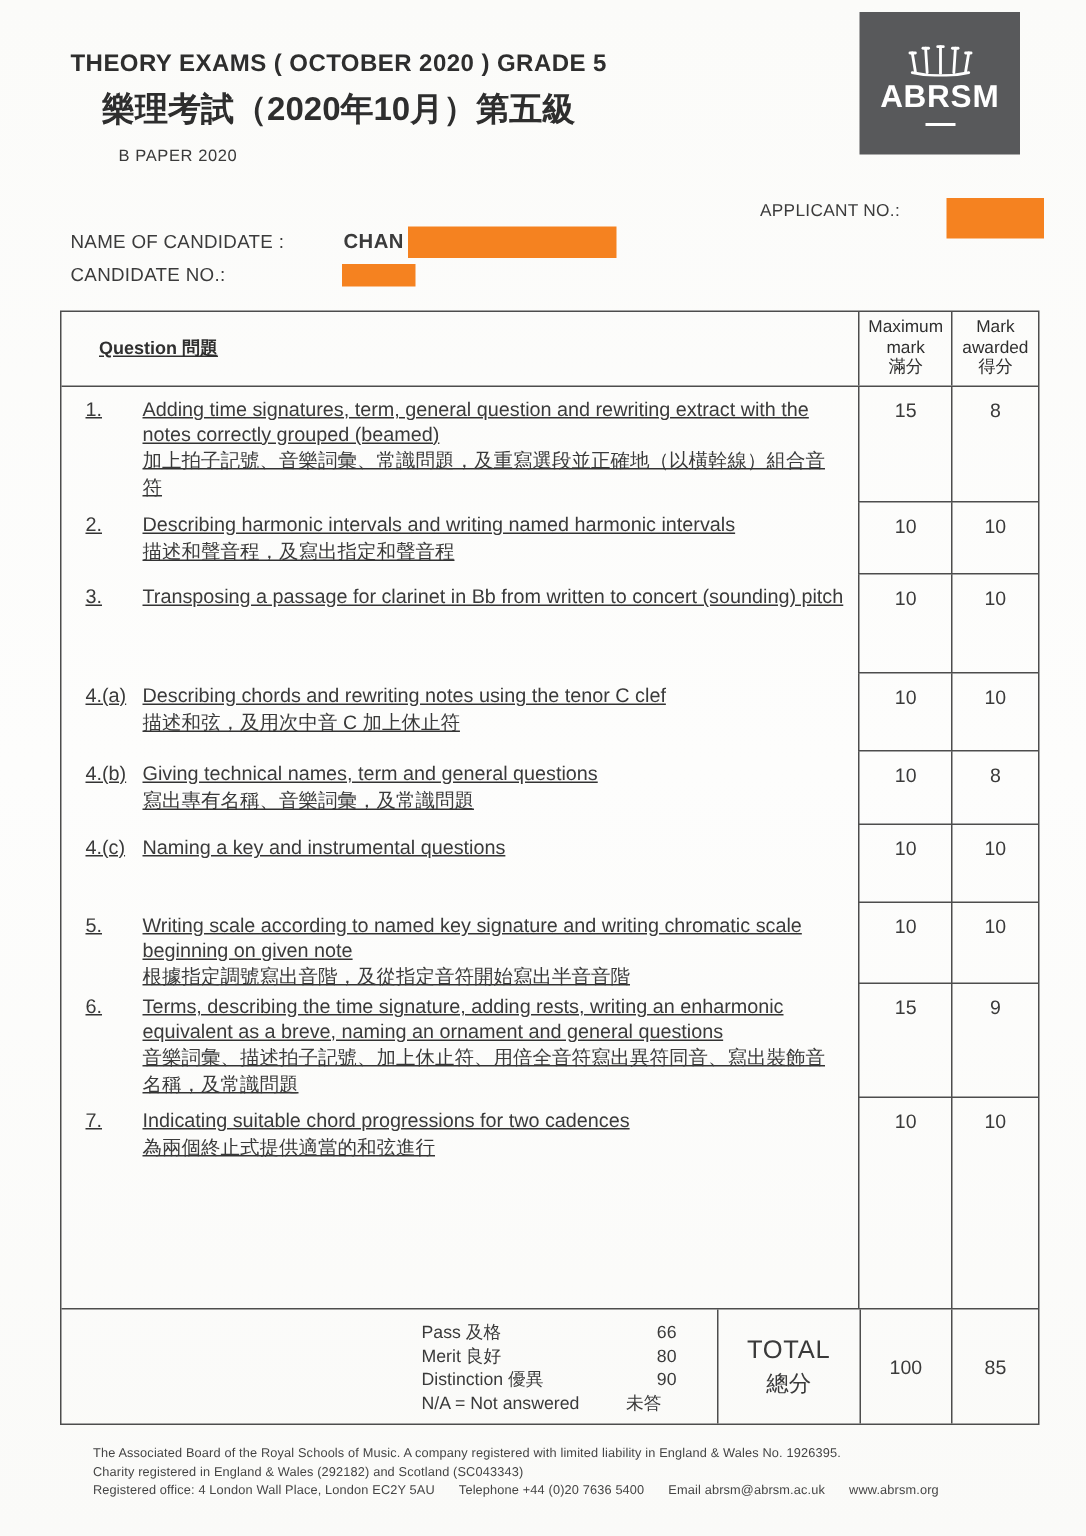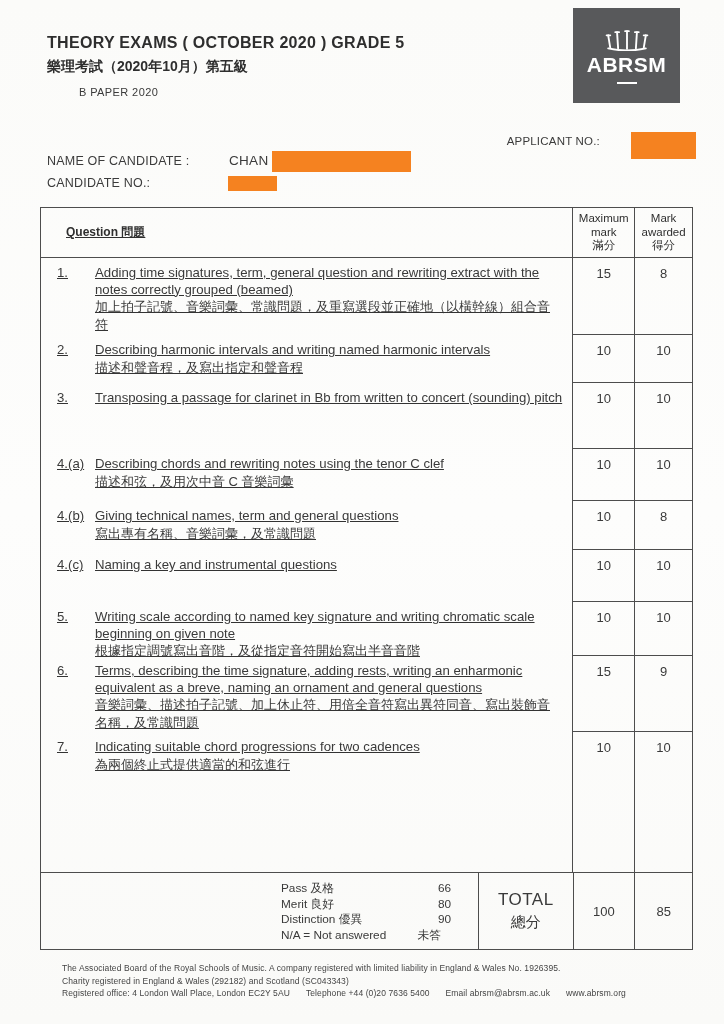--- a/index.html
+++ b/index.html
@@ -6,34 +6,34 @@
   html,body { background:#e9e9e7; }
   .page {
     position:relative; width:724px; height:1024px;
     background:linear-gradient(180deg,#fbfbf9 0%, #fdfdfc 50%, #fafaf8 100%);
     font-family:"Liberation Sans","DejaVu Sans",sans-serif;
     color:#333; overflow:hidden;
   }
   
   .title-block { position:absolute; left:47px; top:34px; }
   .title-en { font-size:16px; font-weight:bold; letter-spacing:.3px; color:#2e2e2e; }
-  .title-zh { font-size:14px; font-weight:600; margin-top:6px; color:#2e2e2e; }
+  .title-zh { font-size:22px; font-weight:600; margin-top:6px; color:#2e2e2e;text-align:center; }
   .paper-label { font-size:11px; letter-spacing:.4px; margin-top:10px; color:#3a3a3a;padding-left:32px; }
   .logo {
     position:absolute; left:573px; top:8px; width:107px; height:95px;
     display:flex; flex-direction:column; align-items:center; justify-content:center;
   }
   .logo svg { width:46px; height:23px; display:block; }
   .logo-text { color:#fff; font-size:21px; font-weight:bold; letter-spacing:.5px; margin-top:2px; }
   .logo-dash { width:20px; height:2px; background:#fff; margin-top:5px; }
   
   .lbl { position:absolute; font-size:12.5px; font-weight:500; color:#3b3b3b; letter-spacing:.2px; }
   .applicant-lbl { left:480px; top:135px; width:120px; text-align:right; font-size:11.5px; }
   .name-lbl { left:47px; top:154px; }
-  .name-val { position:absolute; left:229px; top:153px; font-size:13.5px; font-weight:400; color:#3b3b3b; letter-spacing:.3px; }
+  .name-val { position:absolute; left:229px; top:153px; font-size:13.5px; font-weight:700; color:#3b3b3b; letter-spacing:.3px; }
   .candno-lbl { left:47px; top:176px; }
   .redaction { position:absolute; }
   .red-applicant { left:631px; top:132px; width:65px; height:27px; }
   .red-name { left:272px; top:151px; width:139px; height:21px; }
   .red-candno { left:228px; top:176px; width:49px; height:15px; }
   
   .mark-table { position:absolute; left:40px; top:207px; width:653px; border:1px solid #4d4d4d; }
   .trow { display:flex; }
   .cq { width:533px; display:flex; padding-top:7px;text-decoration:underline; }
   .cm { width:62px; border-left:1px solid #4d4d4d; text-align:center; padding-top:8px; font-size:13px; color:#3a3a3a; }
@@ -146,21 +146,21 @@
       </div>
       <div class="cm">10</div>
       <div class="ca">10</div>
     </div>
 
     <div class="trow body-row" style="height:52px">
       <div class="cq">
         <span class="qnum">4.(a)</span>
         <span class="qtext">
           <span class="en">Describing chords and rewriting notes using the tenor C clef</span>
-          <span class="zh">描述和弦，及用次中音 C 音樂詞彙</span>
+          <span class="zh">描述和弦，及用次中音 C 加上休止符</span>
         </span>
       </div>
       <div class="cm">10</div>
       <div class="ca">10</div>
     </div>
 
     <div class="trow body-row" style="height:49px">
       <div class="cq">
         <span class="qnum">4.(b)</span>
         <span class="qtext">

